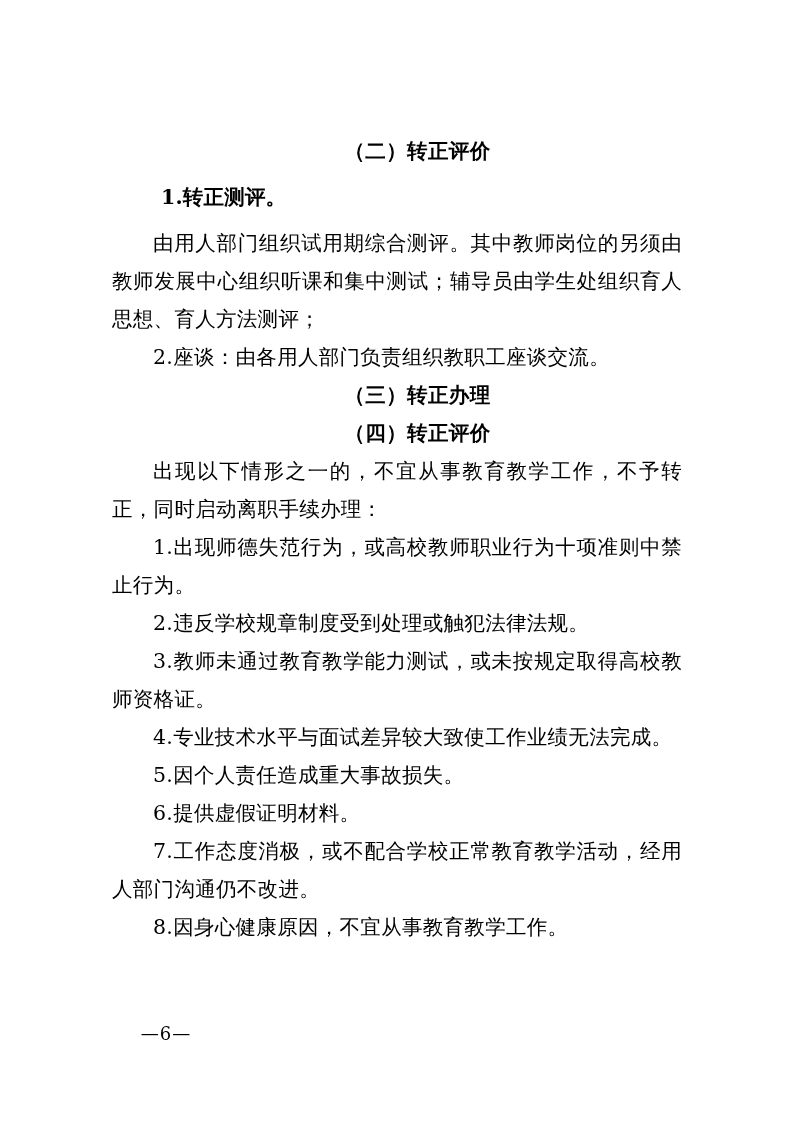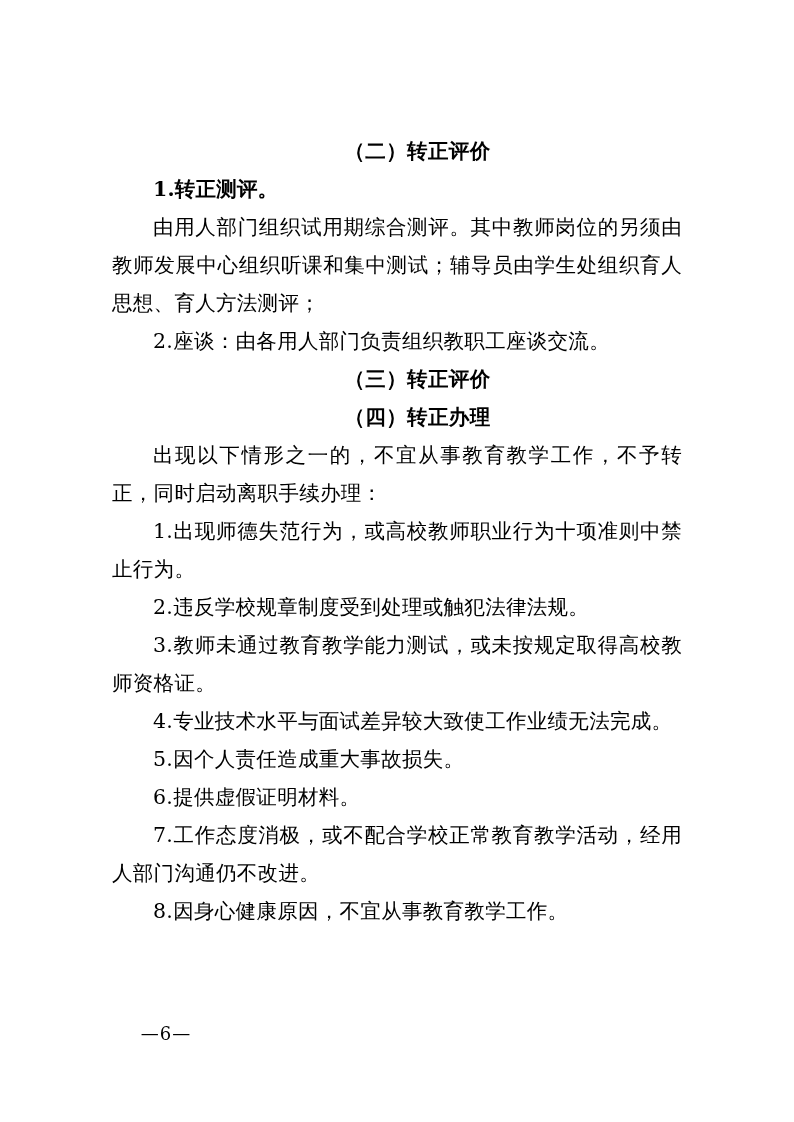--- a/index.html
+++ b/index.html
@@ -36,21 +36,21 @@
     margin: 0;
     white-space: nowrap;
     text-align: center;
   }
   .heading-sub {
     font-size: 20.5px;
     font-weight: bold;
     line-height: 38px;
     letter-spacing: 0.2px;
     text-indent: 2em;
-    margin: 0;
+    margin: 8px;
     white-space: nowrap;
   }
   .para {
     font-size: 20.5px;
     line-height: 38px;
     letter-spacing: 0.3px;
     text-indent: 2em;
     margin: 0;
     text-align: justify;
     text-justify: inter-ideograph;
@@ -76,24 +76,24 @@
   <div class="doc-body">
 
     <p class="heading">（二）转正评价</p>
 
     <p class="heading-sub">1.转正测评。</p>
 
     <p class="para">由用人部门组织试用期综合测评。其中教师岗位的另须由教师发展中心组织听课和集中测试；辅导员由学生处组织育人思想、育人方法测评；</p>
 
     <p class="para">2.座谈：由各用人部门负责组织教职工座谈交流。</p>
 
-    <p class="heading">（三）转正评价</p>
+    <p class="heading">（三）转正办理</p>
 
 
-    <p class="heading">（四）转正办理</p>
+    <p class="heading">（四）转正评价</p>
 
     <p class="para">出现以下情形之一的，不宜从事教育教学工作，不予转正，同时启动离职手续办理：</p>
 
     <p class="para">1.出现师德失范行为，或高校教师职业行为十项准则中禁止行为。</p>
 
     <p class="para">2.违反学校规章制度受到处理或触犯法律法规。</p>
 
     <p class="para">3.教师未通过教育教学能力测试，或未按规定取得高校教师资格证。</p>
 
     <p class="para">4.专业技术水平与面试差异较大致使工作业绩无法完成。</p>

